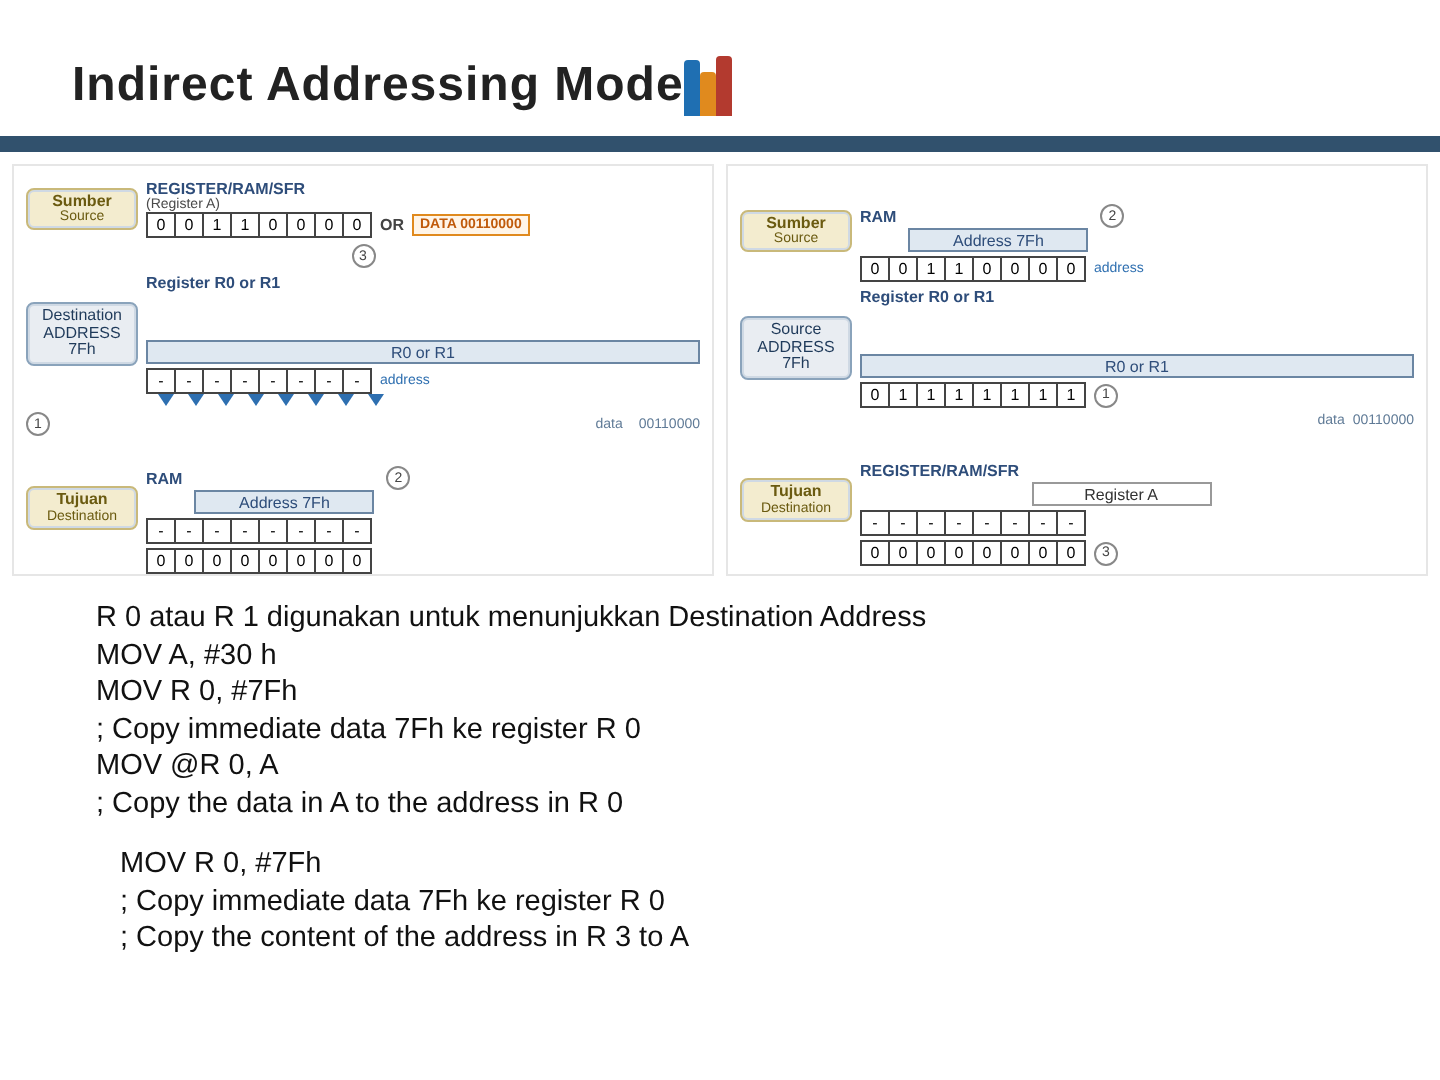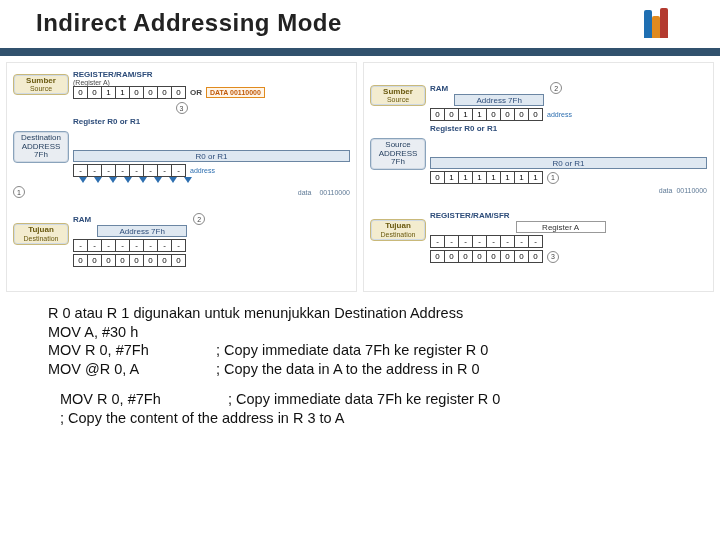--- a/index.html
+++ b/index.html
@@ -1,29 +1,29 @@
 <!DOCTYPE html>
 <html><head>
 <meta charset="utf-8">
 <style>
   * { box-sizing: border-box; margin: 0; padding: 0; }
   html, body { width: 720px; height: 540px; font-family: Arial, Helvetica, sans-serif; background: #fff; overflow: hidden; }
   .page { width: 720px; height: 540px; position: relative; }
 
-  .title-row { display: flex; align-items: center; justify-content: space-between; padding: 8px 52px 6px 36px; }
+  .title-row { display: flex; align-items: center; padding: 8px 52px 6px 36px; margin-top: 20px; }
   .title { font-size: 24px; font-weight: 700; color: #222; letter-spacing: .5px; }
   .logo { display: flex; align-items: flex-end; gap: 0; }
   .logo .mon { width: 8px; border-radius: 2px 2px 0 0; }
   .logo .m1 { height: 28px; background: #1f6fb2; }
   .logo .m2 { height: 22px; background: #e08a1e; }
   .logo .m3 { height: 30px; background: #b33a2f; }
   .rule { height: 8px; background: #31516d; margin-top: 4px; }
 
   .diagrams { display: flex; gap: 6px; padding: 6px 6px 0 6px; }
-  .dg { flex: 1; border: 1px solid #e6e6e6; background: #fff; padding: 4px 6px 24px 6px; position: relative; }
+  .dg { flex: 1; border: 1px solid #e6e6e6; background: #fff; padding: 4px 6px 0 6px; position: relative; }
 
   .row { display: flex; align-items: center; gap: 4px; margin-top: 3px; }
   .badge { background: #e9edf2; border: 1px solid #8aa3bb; border-radius: 4px; padding: 2px 4px; font-size: 8px; color: #1f3a5a; text-align: center; min-width: 56px; box-shadow: inset 0 0 0 1px #cfd9e4; }
   .badge.y { background: #f3eccf; border-color: #c9b97a; color: #6a5a10; }
   .caption { font-size: 8px; color: #2e4d7a; font-weight: 700; }
   .caption.small { font-size: 7px; font-weight: 400; color: #4a4a4a; }
   .bits { display: flex; gap: 0; }
   .bit { width: 15px; height: 13px; border: 1px solid #444; font-size: 8px; display: flex; align-items: center; justify-content: center; background: #fff; margin-left: -1px; }
   .bit:first-child { margin-left: 0; }
   .bar { flex: 1; height: 12px; border: 1px solid #6b86a3; background: #dfe8f1; font-size: 8px; color: #2e4d7a; display: flex; align-items: center; justify-content: center; margin-top: 24px; }
@@ -35,21 +35,21 @@
     content: ""; display: block; width: 0; height: 0; border-left: 4px solid transparent;
     border-right: 4px solid transparent; border-top: 6px solid #2e6fb0; margin: 0 auto;
   }
   .arrows-row { display: flex; gap: 3px; padding-left: 64px; }
   .arrows-row .arrow-down { width: 12px; }
 
   .orange-databox { border: 1px solid #e08a1e; padding: 1px 3px; font-size: 7px; color: #c05a0a; background: #fff5e8; }
   .circle { width: 12px; height: 12px; border: 1px solid #888; border-radius: 50%; font-size: 7px; display: flex; align-items: center; justify-content: center; color: #444; background: #fff; }
 
   .text-block { padding: 12px 36px 0 48px; font-size: 14.5px; line-height: 1.28; color: #111; }
-  .text-block .line { display: flex; white-space: pre; }
+  .text-block .line { display: flex; white-space: pre; flex-direction: column; }
   .text-block .mnem { width: 168px; }
   .text-block.second { padding-left: 60px; padding-top: 12px; }
 
   .side-label { font-size: 7px; color: #2e6fb0; writing-mode: horizontal-tb; }
 
 </style>
 </head>
 <body>
 
 <div class="page">

